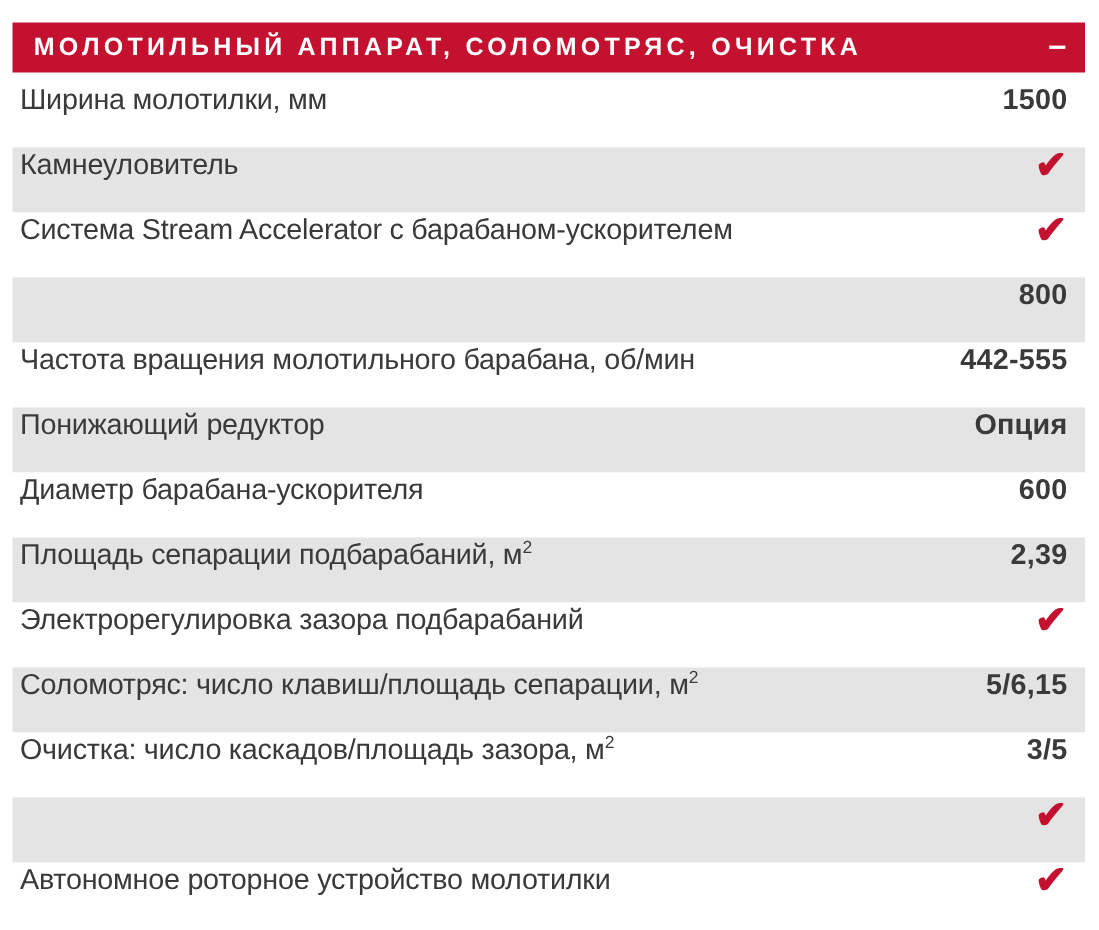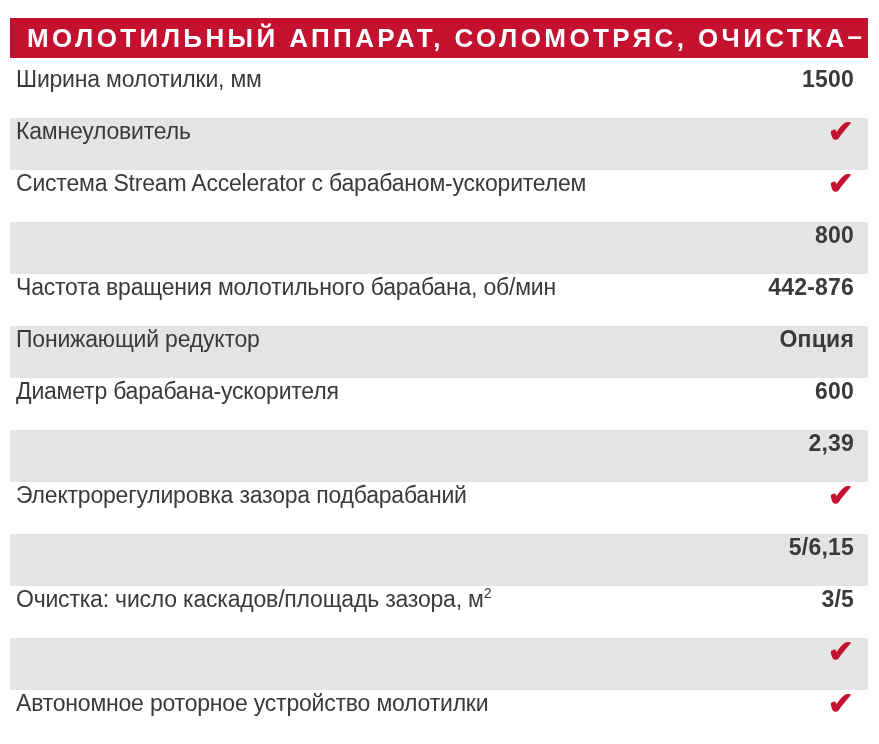--- a/index.html
+++ b/index.html
@@ -25,21 +25,21 @@
     background: #C4112F;
     display: flex;
     align-items: center;
     padding: 0 15px 0 17px;
     box-sizing: border-box;
     cursor: pointer;
   }
   .section-title {
     color: #ffffff;
     font-weight: 700;
-    font-size: 26px;
+    font-size: 20px;
     letter-spacing: 3.4px;
     white-space: nowrap;
   }
   .collapse-btn {
     margin-left: auto;
     color: #ffffff;
     font-weight: 700;
     font-size: 26px;
     line-height: 1;
     padding-bottom: 4px;
@@ -109,43 +109,45 @@
     <span class="spec-label"><span class="label-text">Система Stream Accelerator с барабаном-ускорителем</span><sup class="label-sup"></sup></span>
     <span class="spec-value check">✔</span>
   </div>
 
   <div class="row">
     <span class="spec-value">800</span>
   </div>
 
   <div class="row">
     <span class="spec-label"><span class="label-text">Частота вращения молотильного барабана, об/мин</span><sup class="label-sup"></sup></span>
-    <span class="spec-value">442-876</span>
+    <span class="spec-value">442-555</span>
   </div>
 
   <div class="row">
     <span class="spec-label"><span class="label-text">Понижающий редуктор</span><sup class="label-sup"></sup></span>
     <span class="spec-value">Опция</span>
   </div>
 
   <div class="row">
     <span class="spec-label"><span class="label-text">Диаметр барабана-ускорителя</span><sup class="label-sup"></sup></span>
     <span class="spec-value">600</span>
   </div>
 
   <div class="row">
+    <span class="spec-label"><span class="label-text">Площадь сепарации подбарабаний, м</span><sup class="label-sup">2</sup></span>
     <span class="spec-value">2,39</span>
   </div>
 
   <div class="row">
     <span class="spec-label"><span class="label-text">Электрорегулировка зазора подбарабаний</span><sup class="label-sup"></sup></span>
     <span class="spec-value check">✔</span>
   </div>
 
   <div class="row">
+    <span class="spec-label"><span class="label-text">Соломотряс: число клавиш/площадь сепарации, м</span><sup class="label-sup">2</sup></span>
     <span class="spec-value">5/6,15</span>
   </div>
 
   <div class="row">
     <span class="spec-label"><span class="label-text">Очистка: число каскадов/площадь зазора, м</span><sup class="label-sup">2</sup></span>
     <span class="spec-value">3/5</span>
   </div>
 
   <div class="row">
     <span class="spec-value check">✔</span>

